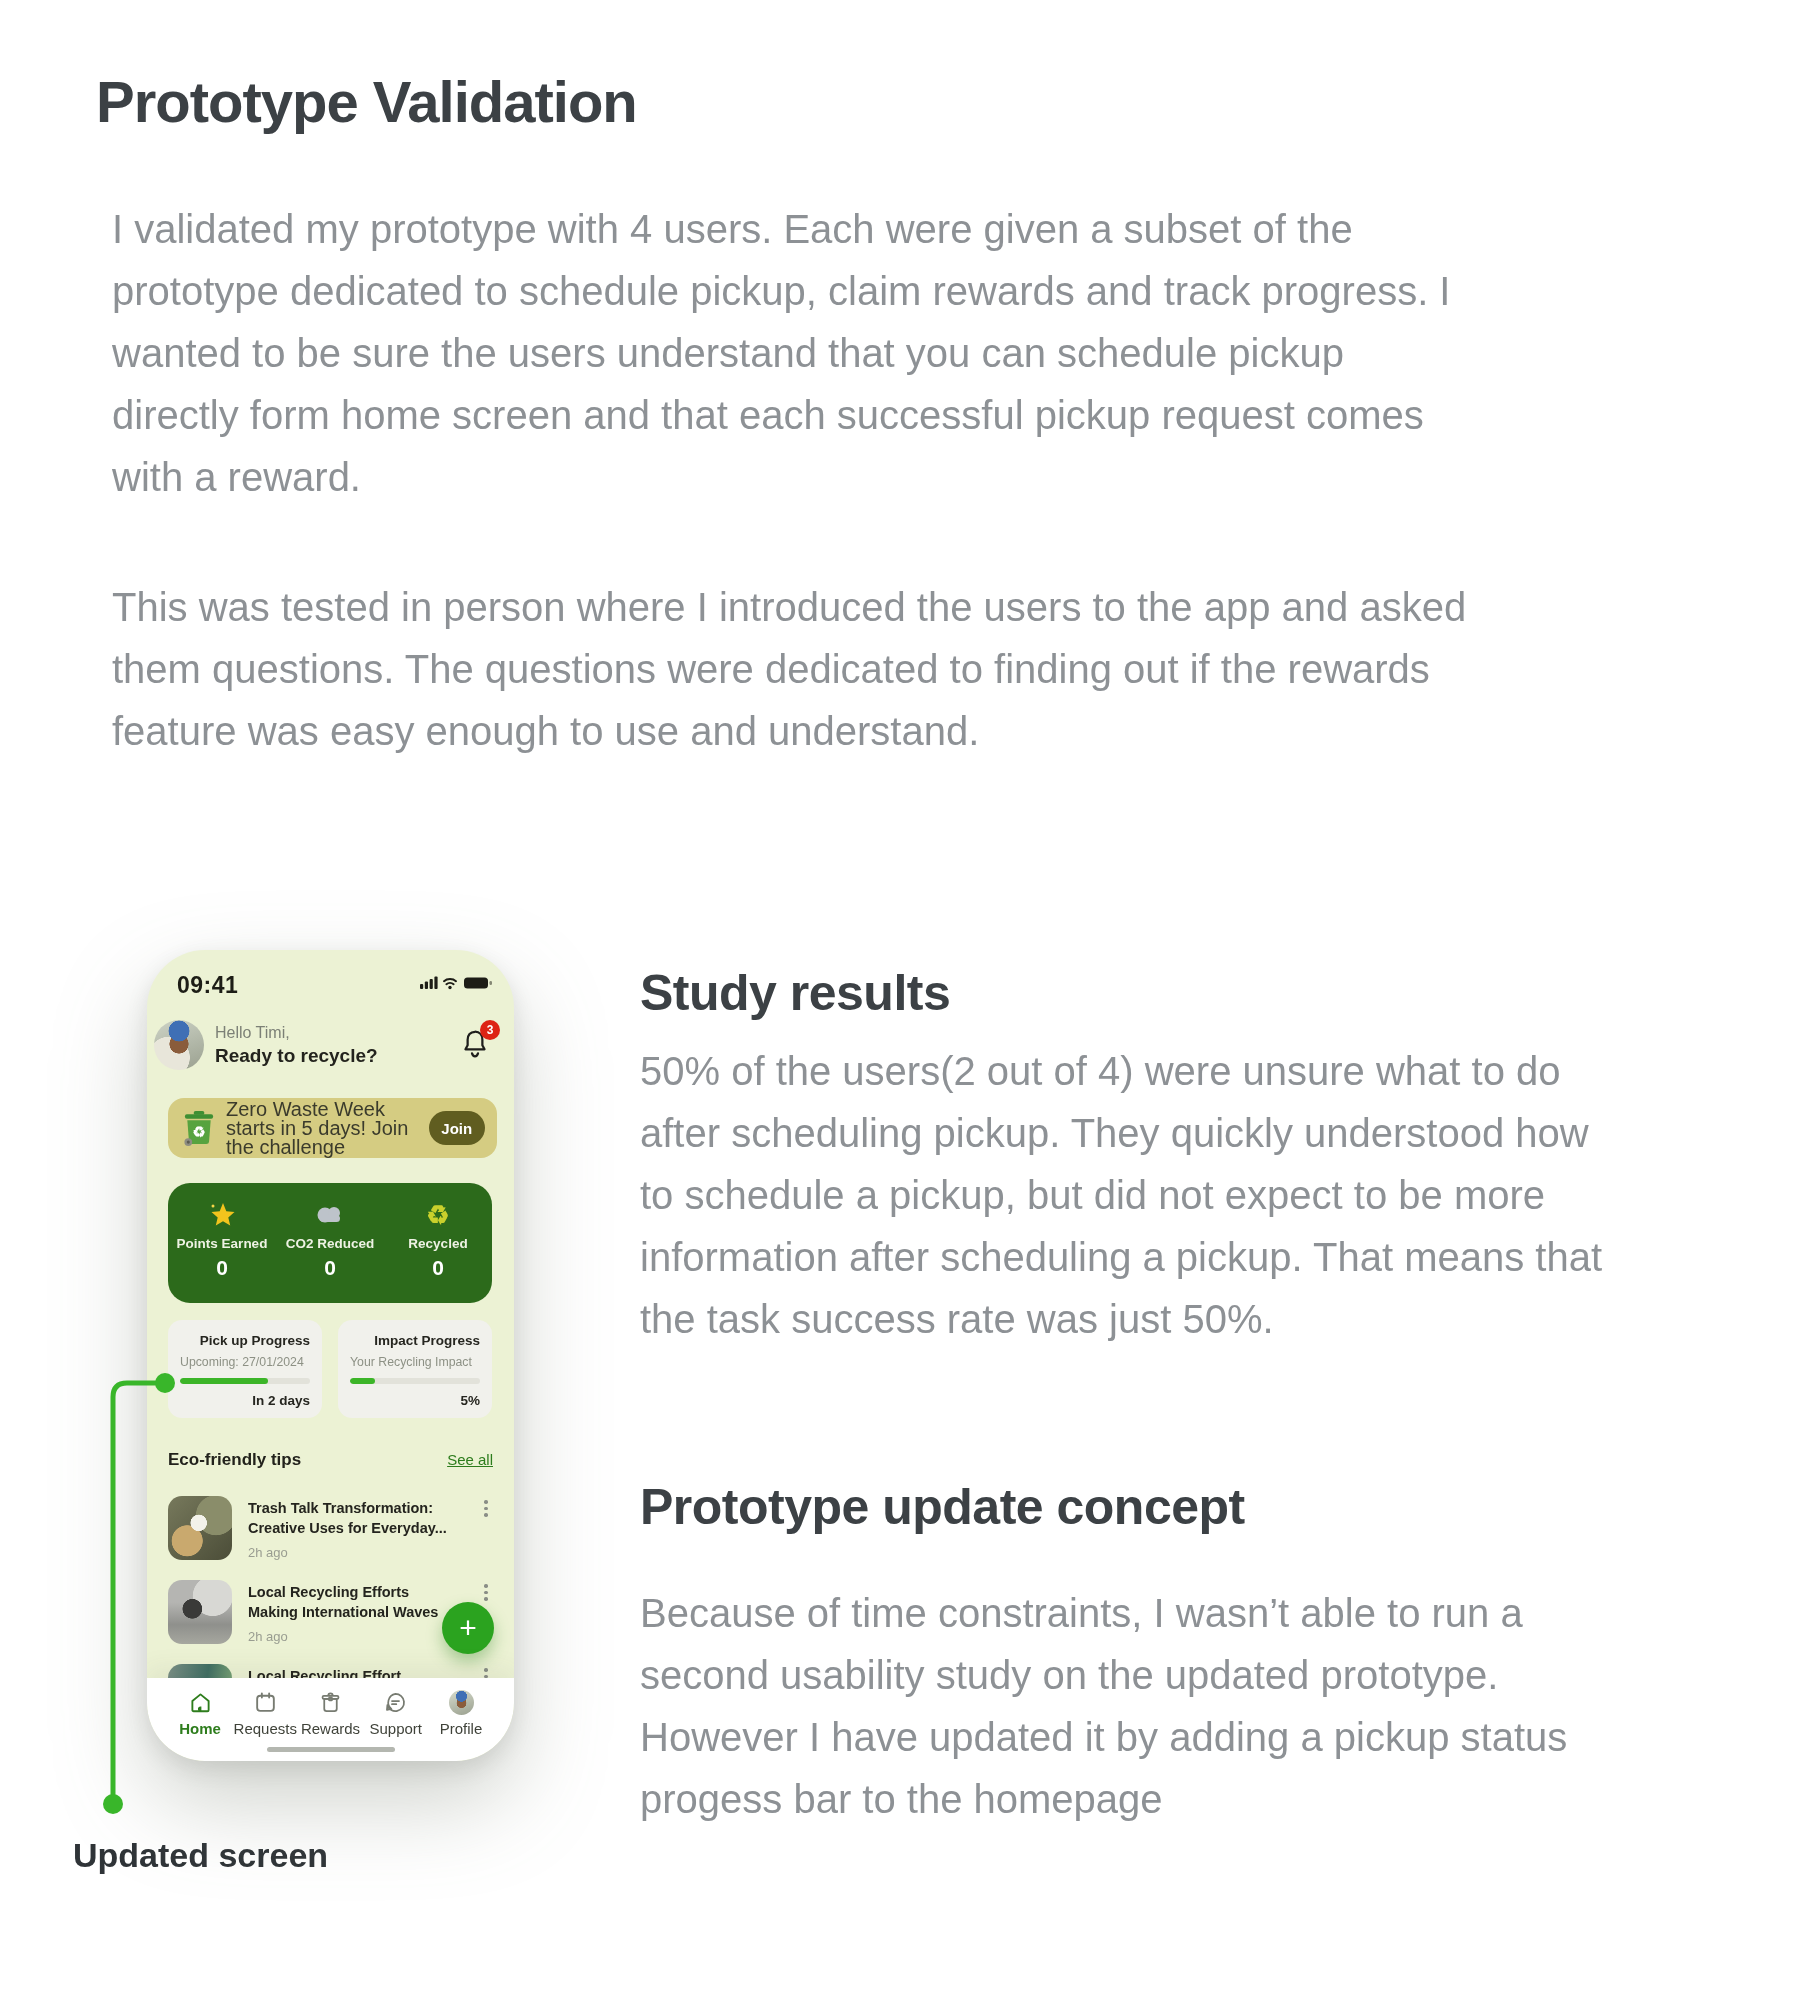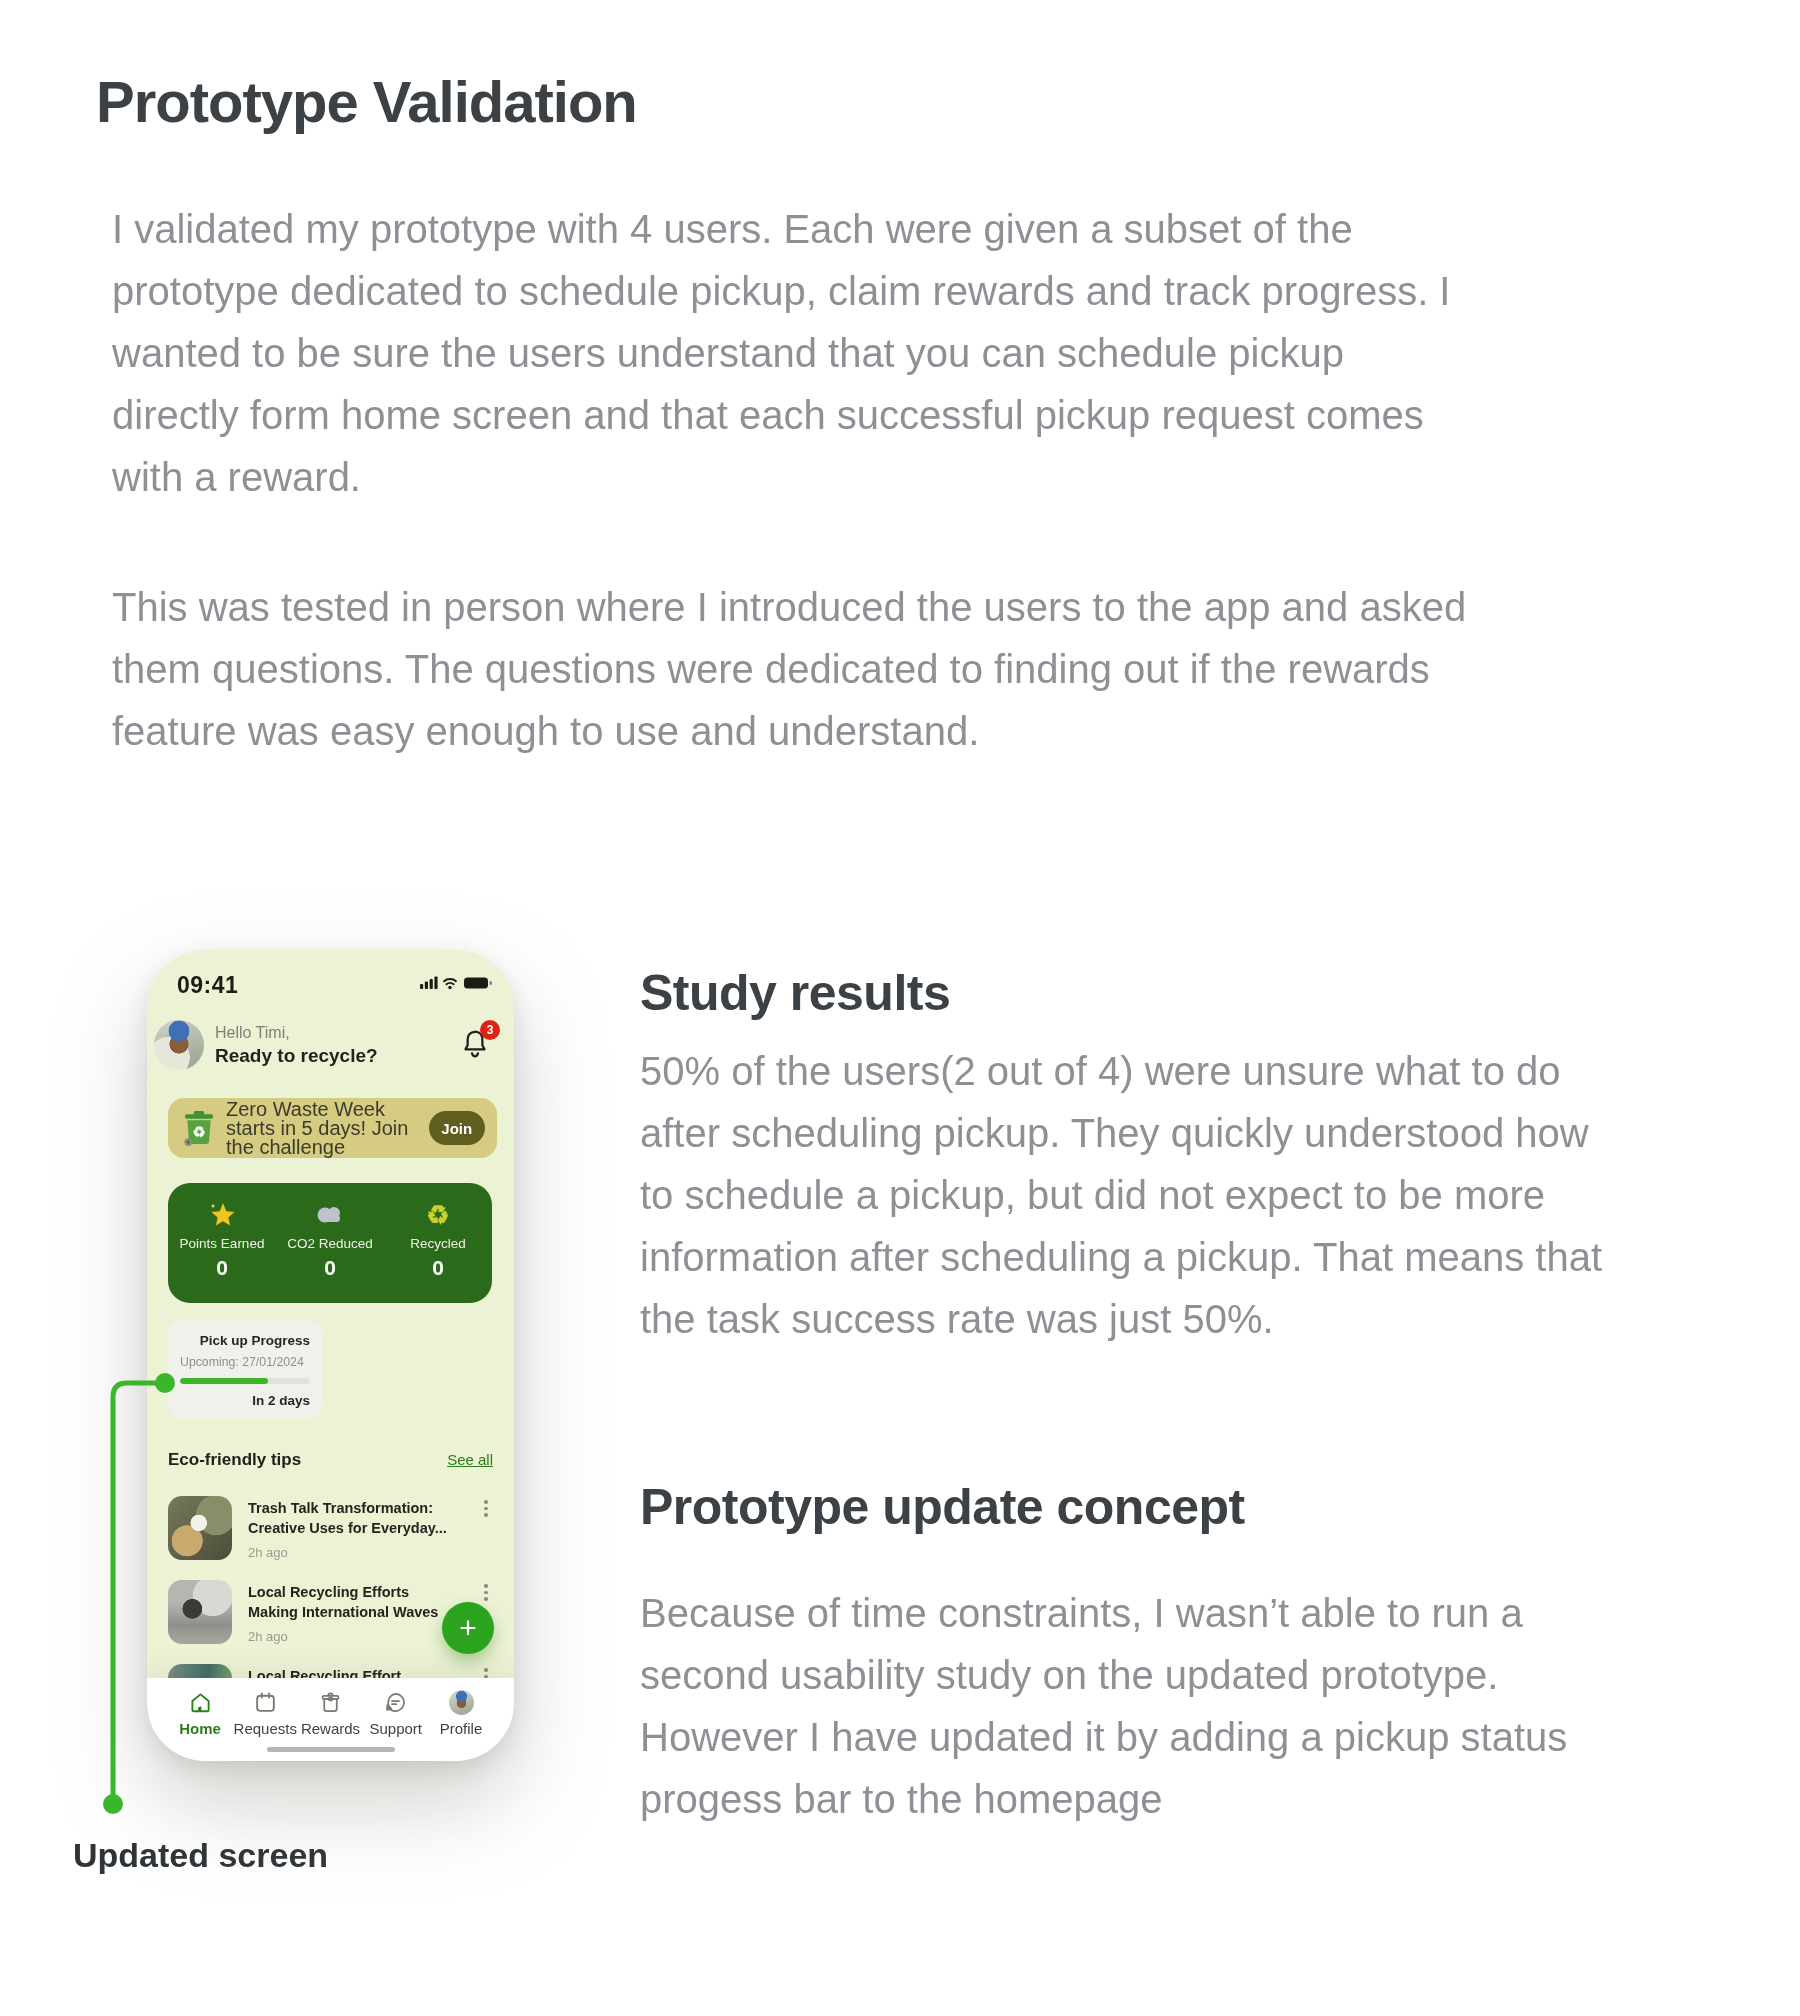--- a/index.html
+++ b/index.html
@@ -50,21 +50,21 @@
   .banner-text { width:208px; font-size:20px; line-height:19px; color:#3b3b2c; font-weight:500; margin-left:9px; }
   .join-btn { margin-left:auto; width:58px; height:34px; border:none; border-radius:17px;
               background:#605d20; color:#fff; font-size:15px; font-weight:700;
               font-family:"Liberation Sans", sans-serif; cursor:pointer; }
 
   .stats-card { position:absolute; left:21px; top:233px; width:324px; height:120px; border-radius:22px;
                 background:#2c6a1b; display:flex; padding-top:17px; }
   .stat { flex:1; display:flex; flex-direction:column; align-items:center; }
   .stat-icon { height:30px; display:flex; align-items:center; justify-content:center; }
   .recycle-glyph { font-size:26px; line-height:26px; color:#c9d02c; font-weight:700; }
-  .stat-label { font-size:13.5px; color:#eef2e4; margin-top:6px; }
+  .stat-label { font-size:13.5px; color:#eef2e4; margin-top:6px;font-weight:bold; }
   .stat-value { font-size:21px; font-weight:700; color:#ffffff; margin-top:5px; }
 
   .pcard { position:absolute; top:370px; width:154px; height:98px; border-radius:14px;
            background:#f1f1ec; padding:13px 12px; }
   .pcard-1 { left:21px; } .pcard-2 { left:191px; }
   .pcard-title { font-size:13.5px; font-weight:700; color:#262620;text-align:right; }
   .pcard-sub { font-size:12.3px; color:#8d9185; margin-top:7px; white-space:nowrap; }
   .track { margin-top:9px; height:6px; border-radius:3px; background:#e2e2da; overflow:hidden; }
   .fill { height:6px; border-radius:3px; background:#3cb528; }
   .pcard-caption { font-size:13.5px; font-weight:700; color:#262620; margin-top:9px;text-align:right; }
@@ -211,20 +211,28 @@
 
   <div class="pcard pcard-1">
     <div class="pcard-title">Pick up Progress</div>
     <div class="pcard-sub">Upcoming: 27/01/2024</div>
     <div class="track">
       <div class="fill" style="width: 68%;"></div>
     </div>
     <div class="pcard-caption">In 2 days</div>
   </div>
 
+  <div class="pcard pcard-2">
+    <div class="pcard-title">Impact Progress</div>
+    <div class="pcard-sub">Your Recycling Impact</div>
+    <div class="track">
+      <div class="fill" style="width: 19%;"></div>
+    </div>
+    <div class="pcard-caption">5%</div>
+  </div>
 
   <div class="tips-head">
     <span class="tips-title">Eco-friendly tips</span>
     <a class="see-all">See all</a>
   </div>
 
   <div class="tip-row tip-1">
     <div class="thumb thumb-1"></div>
     <div class="tip-body">
       <div class="tip-line">Trash Talk Transformation:</div>

